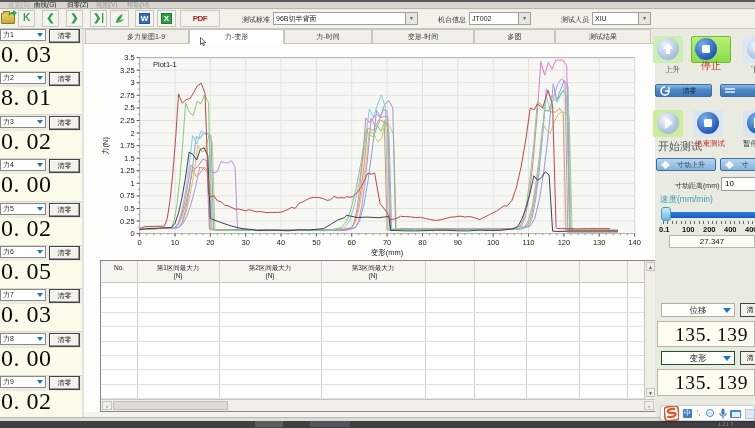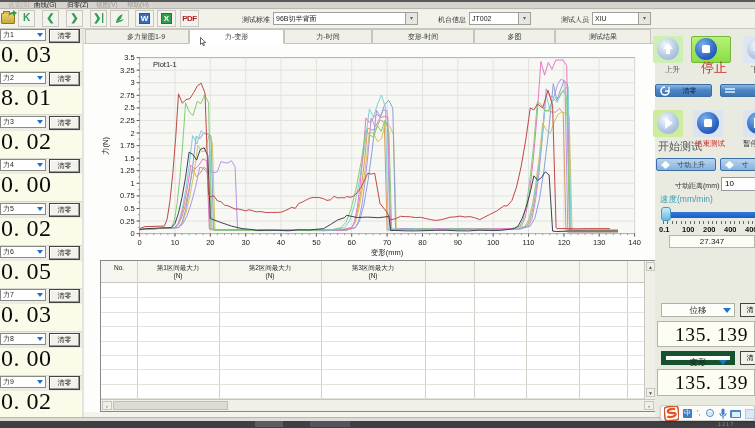--- a/index.html
+++ b/index.html
@@ -58,21 +58,21 @@
 <div class="tbtn" style="left:90px"><b>❯|</b></div>
 <div class="tbtn" style="left:110px;width:19px"><svg width="13" height="13" style="margin-top:1px">
         <path d="M3 11 C4 6 5 4 10 2 C8 5 9 7 5 9 C7 8 9 8 11 7 C9 10 6 10 3 11Z" fill="#2f9e52"></path>
       </svg></div>
 <div class="tbtn" style="left:135px;width:19px;padding:2px">
       <div style="width:11px;height:11px;margin:0 auto;background:#3a6ebc;border:1px solid #28549a;color:#fff;font-size:8px;font-weight:bold;line-height:10px">W</div>
     </div>
 <div class="tbtn" style="left:157px;width:19px;padding:2px">
       <div style="width:11px;height:11px;margin:0 auto;background:#2e9e48;border:1px solid #1c7a32;color:#fff;font-size:8px;font-weight:bold;line-height:10px">X</div>
     </div>
-<div class="tbtn" style="left:180px;width:19px;color:#b02020;font-size:8px;letter-spacing:-0.5px">PDF</div>
+<div class="tbtn" style="left:180px;width:40px;color:#b02020;font-size:8px;letter-spacing:-0.5px">PDF</div>
 <span class="ddl" style="left:242px">测试标准</span>
     <div class="ddb" style="left:273px;width:145px">96B切半背面<span class="dda">▾</span></div>
 <span class="ddl" style="left:438px">机台信息</span>
     <div class="ddb" style="left:469px;width:62px">JT002<span class="dda">▾</span></div>
 <span class="ddl" style="left:561px">测试人员</span>
     <div class="ddb" style="left:592px;width:59px">XIU<span class="dda">▾</span></div>
 </div>
 <div class="abs" style="left:0;top:28px;width:755px;height:1px;background:#c8c7c0"></div>
 <div class="combo" style="top:29px">力1<span class="ar"></span></div>
 <div class="clrbtn" style="top:29px">清零</div>
@@ -276,21 +276,21 @@
       </svg></div>
 <div class="orbbox" style="left:36px;top:7px;background:linear-gradient(#b8f078,#8ade46);border:1px solid #74b838;width:40px;"></div>
 <div class="orb" style="left:40px;top:9px;background:radial-gradient(circle at 35% 30%,#7ab0e8,#2860c0 65%,#1c4ca0)"><svg width="22" height="22">
         <rect x="7" y="7" width="8" height="8" rx="1.5" fill="#fff"></rect>
       </svg></div>
 <div class="orbbox" style="left:88px;top:7px;background:#dde6f2;"></div>
 <div class="orb" style="left:92px;top:9px;background:radial-gradient(circle at 38% 32%,#f2f7fd,#b4c8e2 55%,#92aed0)"><svg width="22" height="22">
         <path d="M11 17 L16 11 L13 11 L13 6 L9 6 L9 11 L6 11 Z" fill="#fff" opacity="0.95"></path>
       </svg></div>
 <span class="rlbl" style="left:10px;top:36px;color:#555;font-size:7.5px;white-space:nowrap">上升</span>
-<span class="rlbl" style="left:46px;top:30px;color:#c03028;font-size:13px;white-space:nowrap">停止</span>
+<span class="rlbl" style="left:46px;top:30px;color:#c03028;font-size:10px;white-space:nowrap">停止</span>
 <span class="rlbl" style="left:96px;top:36px;color:#333;font-size:7.5px;white-space:nowrap">下降</span>
 <div class="bluebtn" style="left:0px;top:55px;width:57px"><svg width="10" height="10" style="position:absolute;left:4px;top:1px">
         <path d="M5 1 A4 4 0 1 0 9 5" fill="none" stroke="#fff" stroke-width="1.6"></path>
         <path d="M9 1 L9 5 L5 5" fill="none" stroke="#fff" stroke-width="1.3"></path>
       </svg><span style="margin-left:12px">清零</span></div>
 <div class="bluebtn" style="left:65px;top:55px;width:40px">
       <svg width="12" height="9" style="position:absolute;left:3px;top:2px">
         <path d="M1 2 L11 2 M1 5 L11 5" stroke="#e8f0fa" stroke-width="1.5"></path>
       </svg>
     </div>
@@ -346,21 +346,21 @@
     </div>
 <span class="rlbl" style="left:4px;top:196px;font-size:7.5px;font-weight:bold;color:#111">0.1</span>
 <span class="rlbl" style="left:27px;top:196px;font-size:7.5px;font-weight:bold;color:#111">100</span>
 <span class="rlbl" style="left:48px;top:196px;font-size:7.5px;font-weight:bold;color:#111">200</span>
 <span class="rlbl" style="left:69px;top:196px;font-size:7.5px;font-weight:bold;color:#111">400</span>
 <span class="rlbl" style="left:90px;top:196px;font-size:7.5px;font-weight:bold;color:#111">400</span>
 <div class="whitebox" style="left:14px;top:206px;width:86px;height:13px;background:#fdfdf6;font-size:8px;text-align:center;line-height:12px;color:#222">27.347</div>
 <div class="abs" style="left:6px;top:274px;width:74px;height:14px;background:#fdfdfa;border:1px solid #b0afa8;font-size:8.5px;color:#222;line-height:13px;text-align:center">位移<span style="position:absolute;right:3px;top:4px;width:0;height:0;border-left:4px solid transparent;border-right:4px solid transparent;border-top:5px solid #1878d0"></span></div>
 <div class="abs" style="left:85px;top:274px;width:20px;height:14px;background:#f2f1ea;border:1px solid #444;font-size:7px;text-align:center;line-height:12px;overflow:hidden">清</div>
 <div class="whitebox serif" style="left:2px;top:292px;width:98px;height:26px;font-size:19.5px;line-height:25px;color:#0a0a0a;white-space:nowrap;overflow:hidden;padding-left:17px;letter-spacing:0.6px">135. 139</div>
-<div class="abs" style="left:6px;top:322px;width:74px;height:14px;background:#fdfdfa;border:5px solid #14532d;font-size:8.5px;color:#222;line-height:13px;text-align:center">变形<span style="position:absolute;right:3px;top:4px;width:0;height:0;border-left:4px solid transparent;border-right:4px solid transparent;border-top:5px solid #1878d0"></span></div>
+<div class="abs" style="left:6px;top:322px;width:74px;height:14px;background:#fdfdfa;border:1px solid #14532d;font-size:8.5px;color:#222;line-height:13px;text-align:center">变形<span style="position:absolute;right:3px;top:4px;width:0;height:0;border-left:4px solid transparent;border-right:4px solid transparent;border-top:5px solid #1878d0"></span></div>
 <div class="abs" style="left:85px;top:322px;width:20px;height:14px;background:#f2f1ea;border:1px solid #444;font-size:7px;text-align:center;line-height:12px;overflow:hidden">清</div>
 <div class="whitebox serif" style="left:2px;top:340px;width:98px;height:27px;font-size:19.5px;line-height:26px;color:#0a0a0a;white-space:nowrap;overflow:hidden;padding-left:17px;letter-spacing:0.6px">135. 139</div>
 </div>
 <div class="abs" style="left:84px;top:412px;width:571px;height:5px;background:#f4f3ec"></div>
 <div class="abs" style="left:0;top:417px;width:755px;height:4px;background:#dddcd4;border-top:1px solid #b8b7b0"></div>
 <div class="abs" style="left:0;top:421px;width:755px;height:7px;background:#3f4044"></div>
 <div class="abs" style="left:255px;top:421px;width:28px;height:6px;background:#5c5d61"></div>
 <div class="abs" style="left:310px;top:421px;width:40px;height:6px;background:#53545a"></div>
 <div class="abs" style="left:718px;top:422px;width:34px;height:5px;font-size:5px;color:#8e8f94;line-height:5px">1 2 1 ?</div>
 <div class="abs" style="left:660px;top:405px;width:95px;height:16px;background:#fbfbf9;border:1px solid #d0d0cc;border-radius:3px;box-shadow:0 1px 2px rgba(0,0,0,0.2)"></div>

